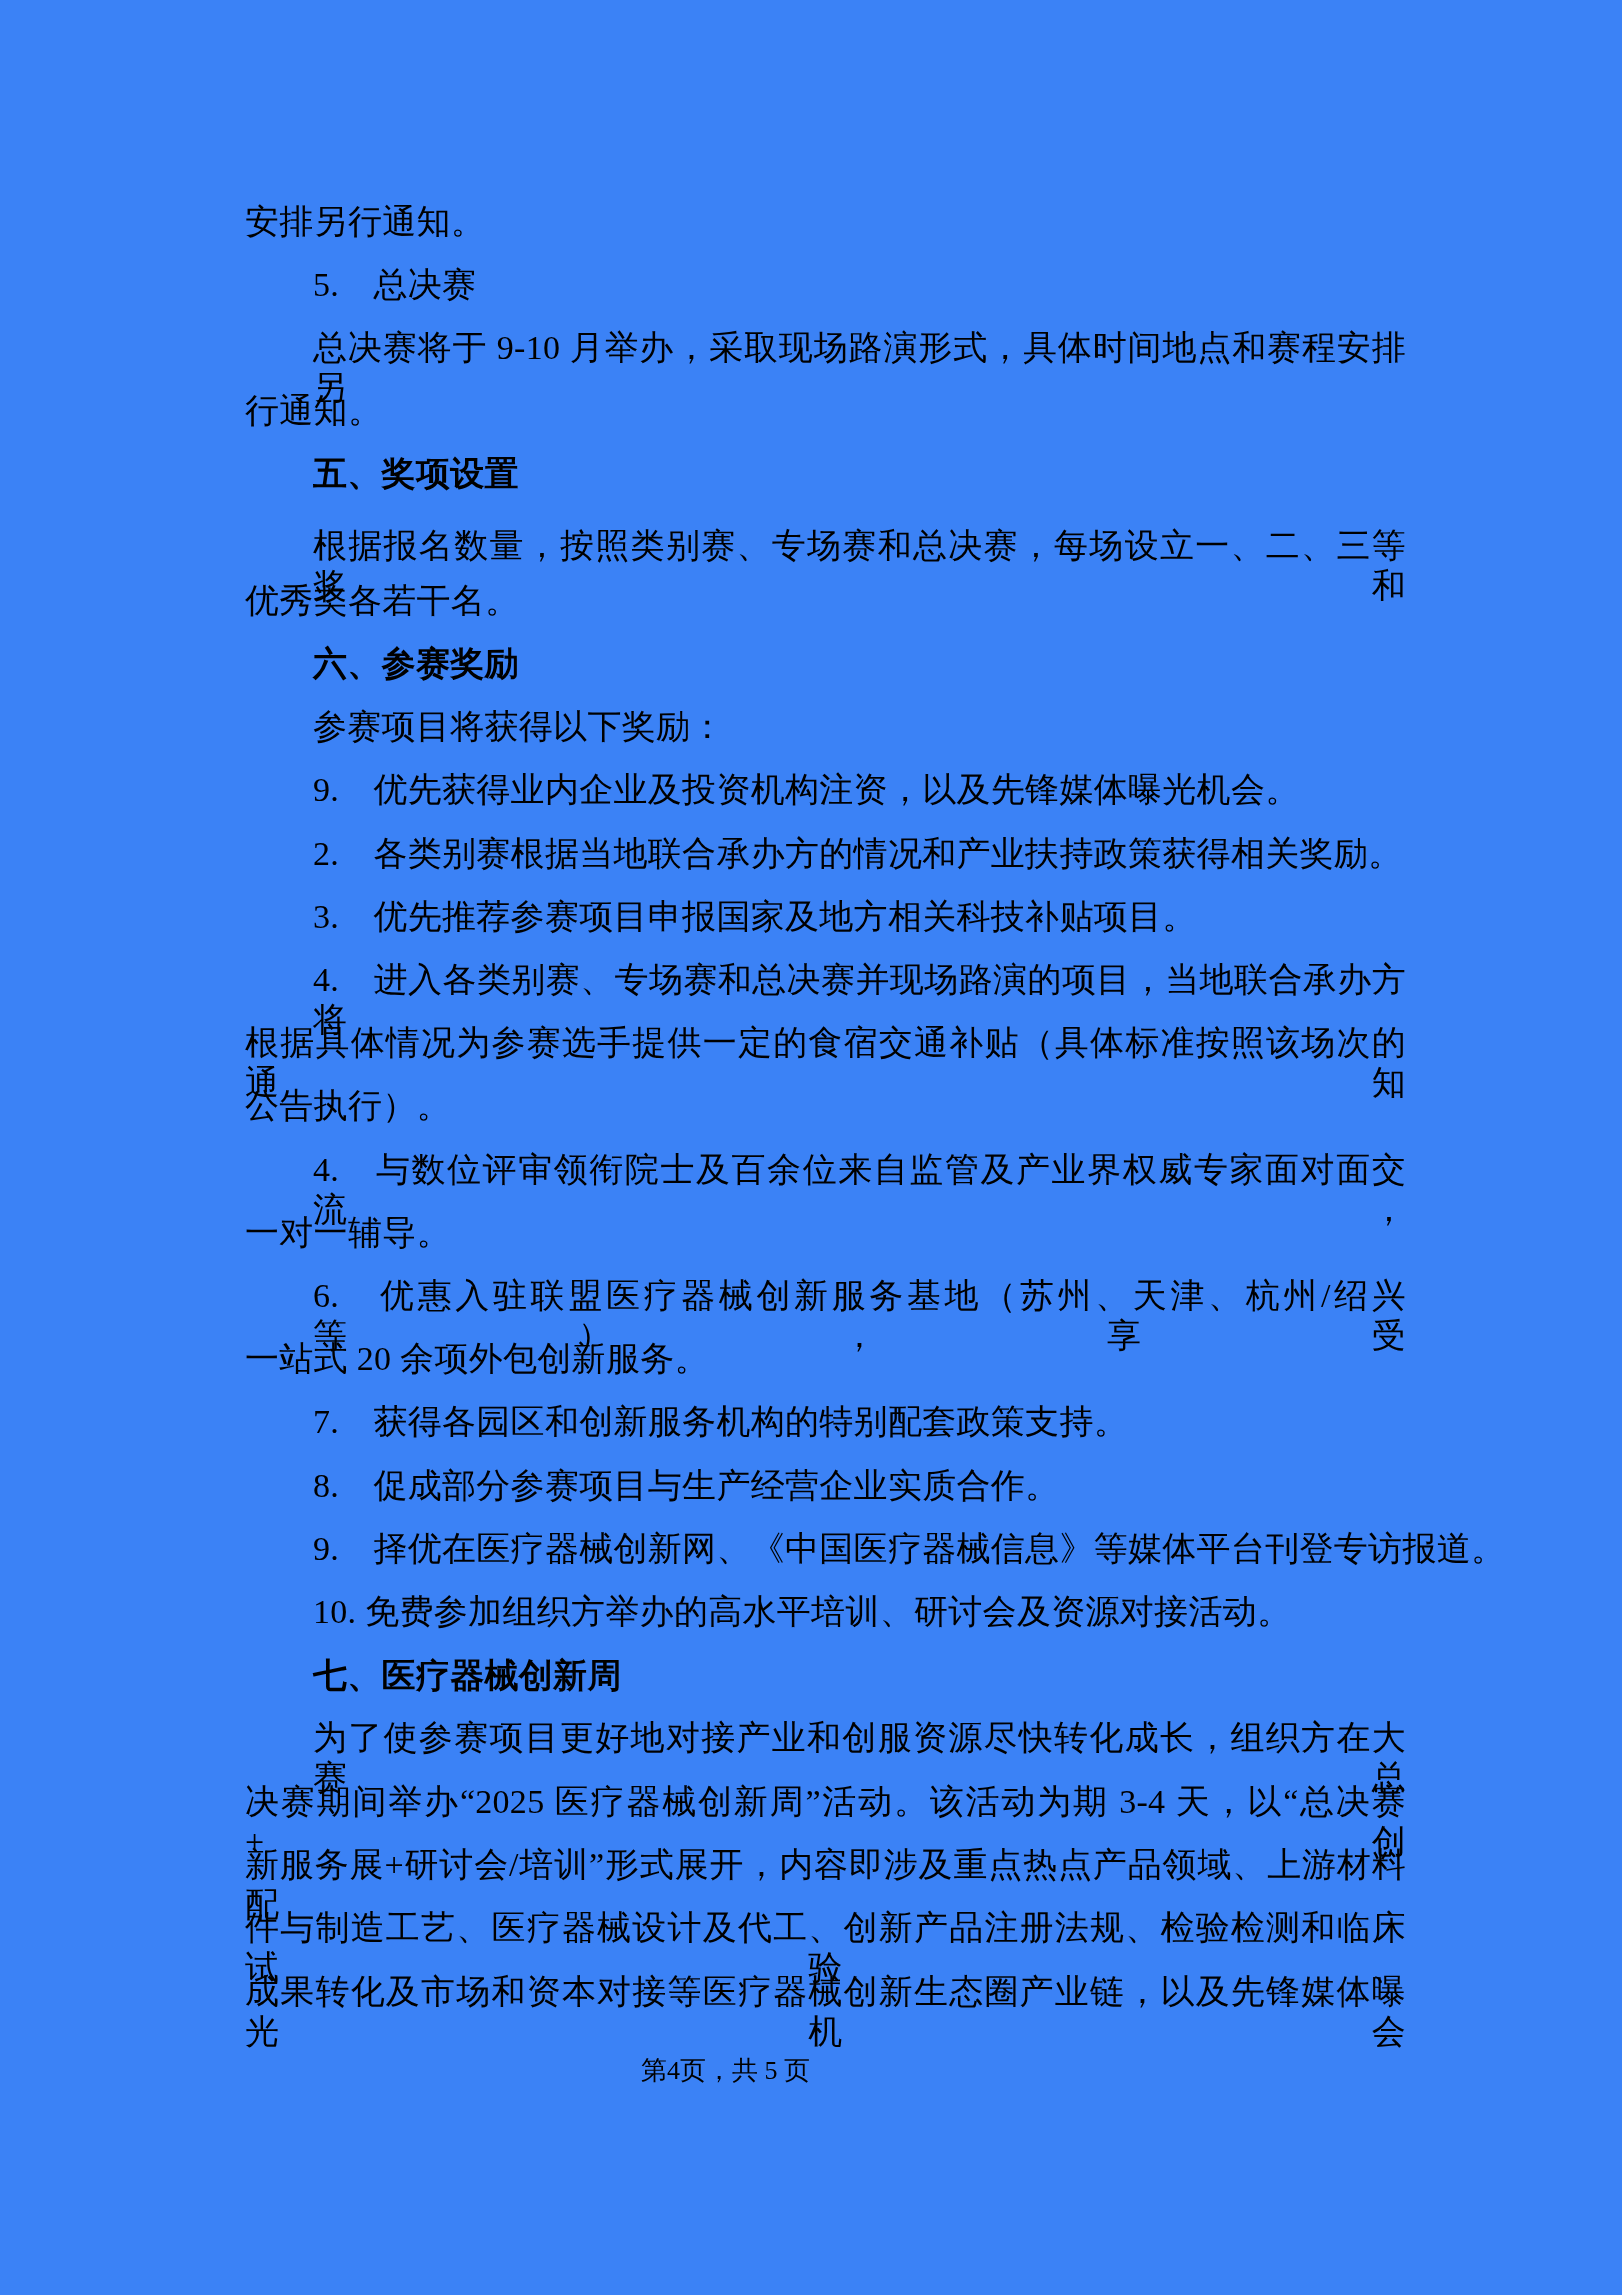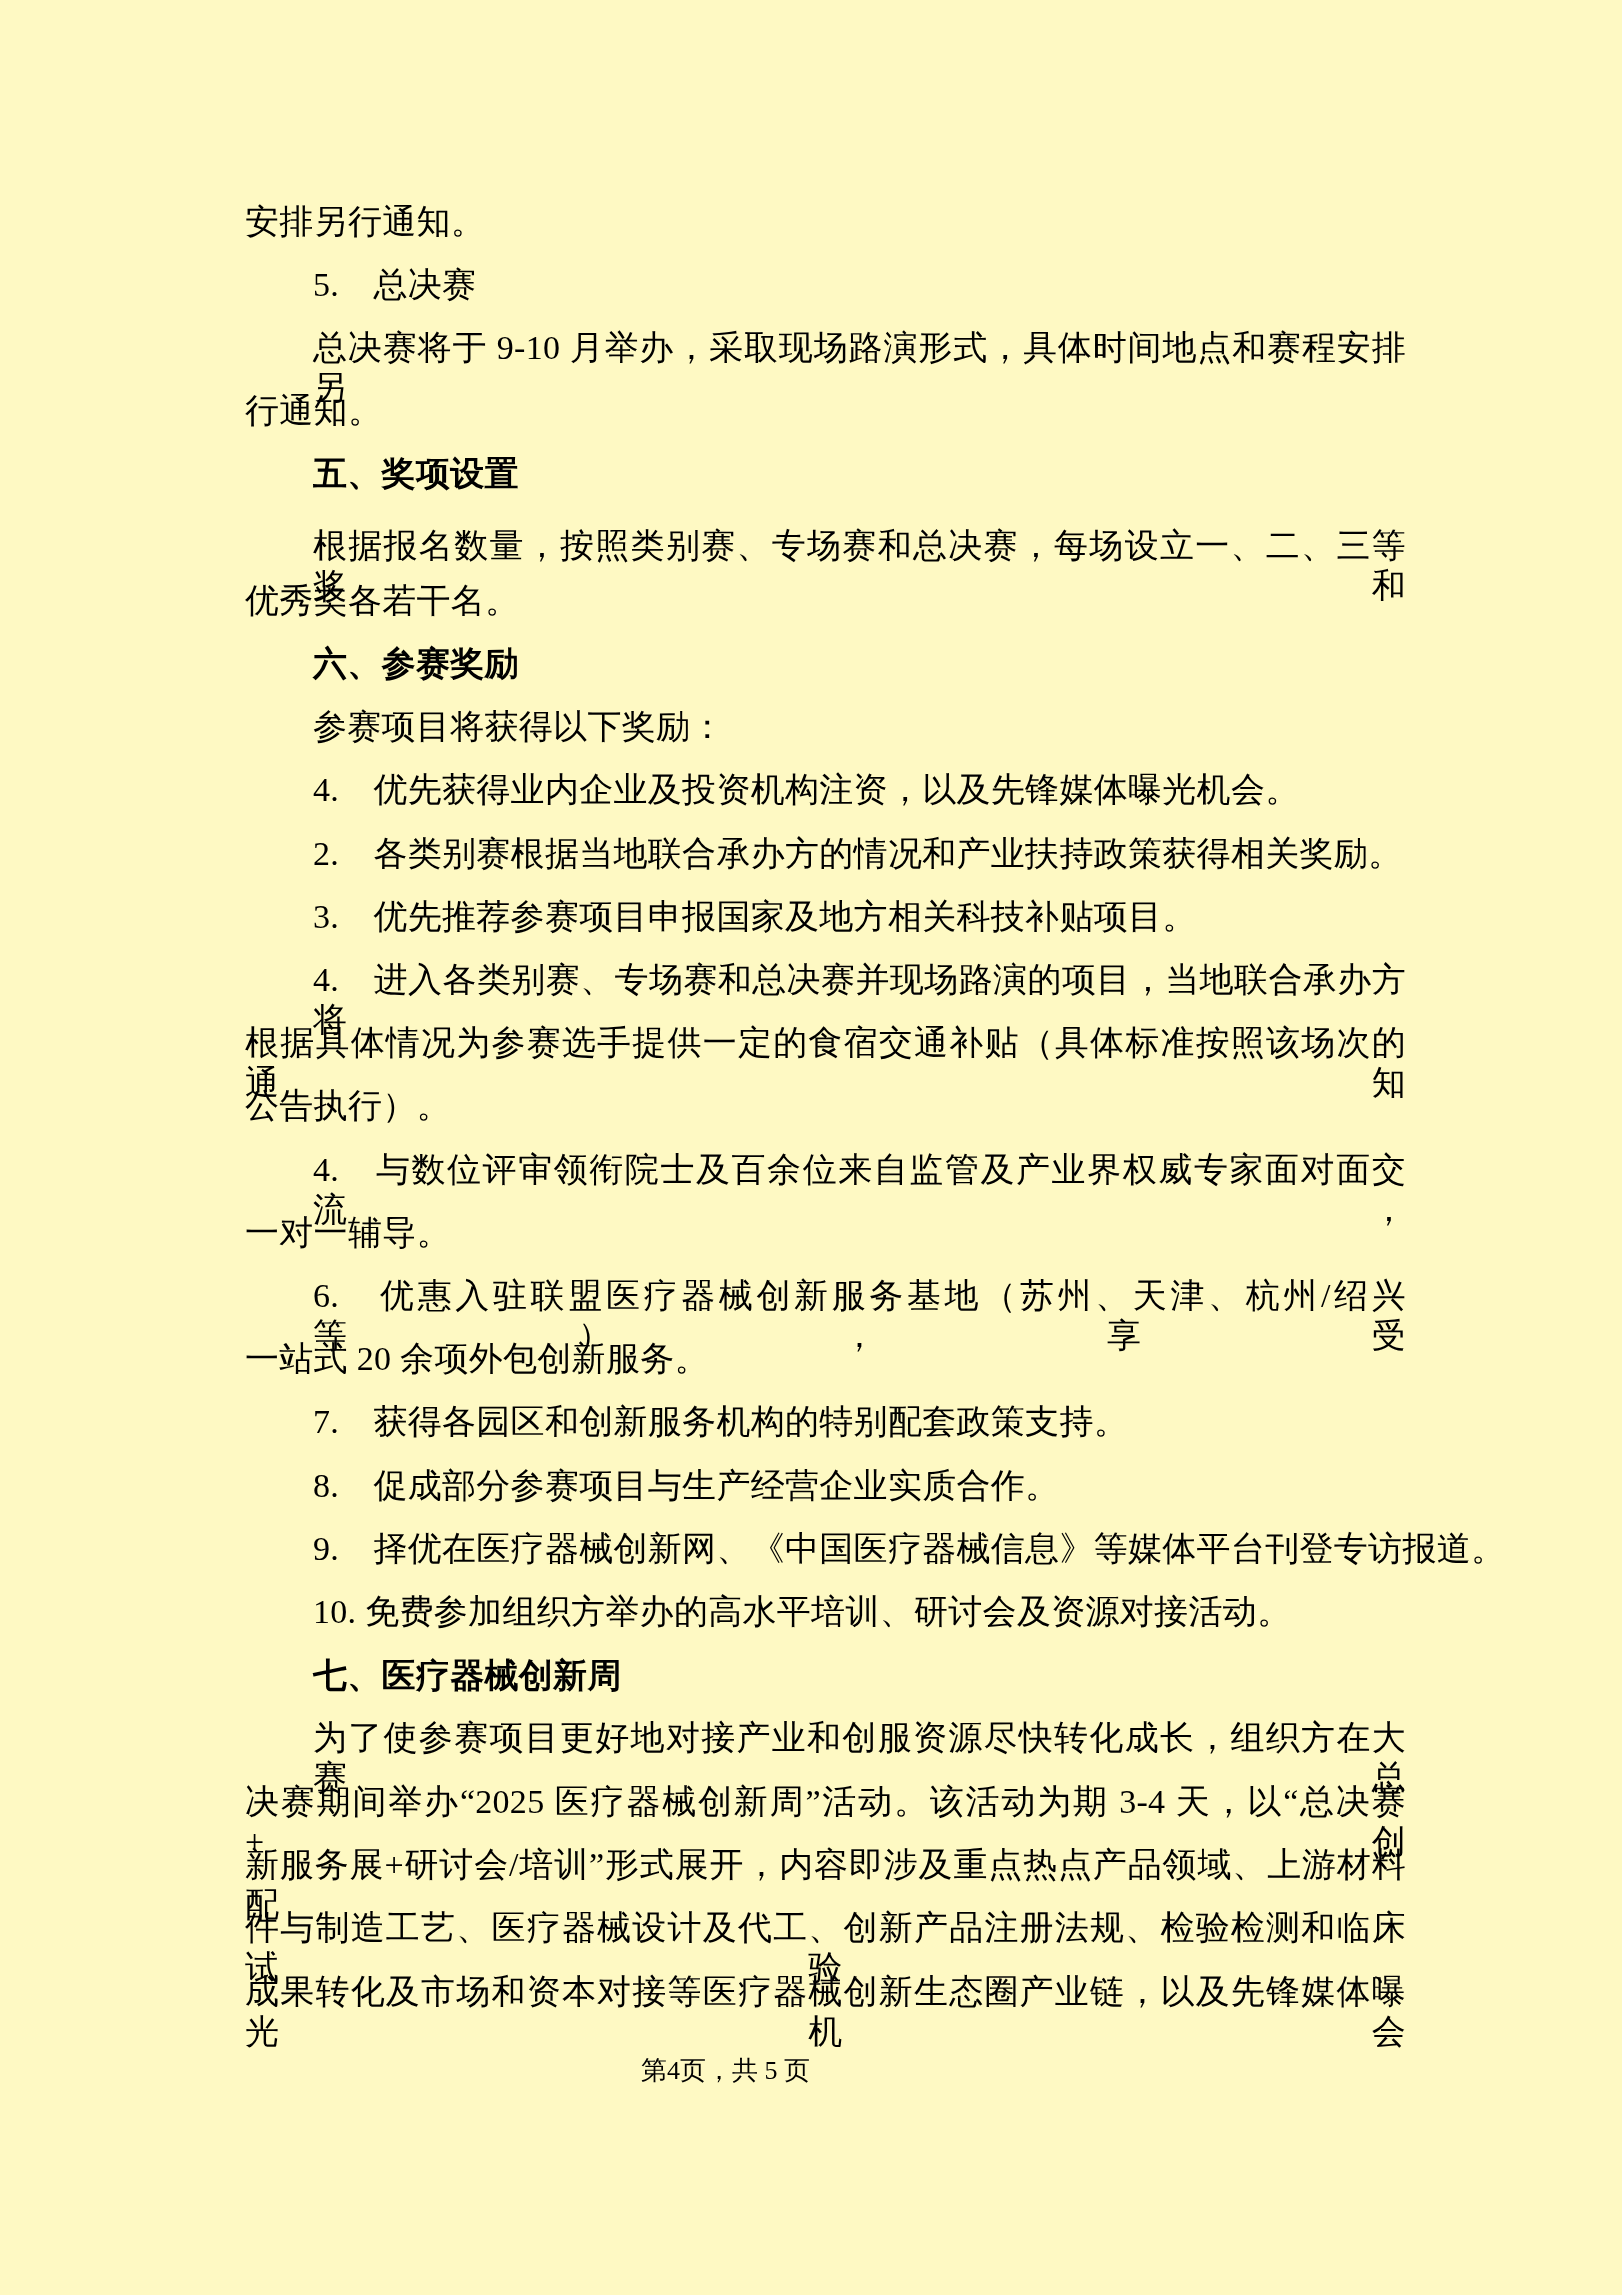--- a/index.html
+++ b/index.html
@@ -4,21 +4,21 @@
 <style>
   html, body {
     margin: 0;
     padding: 0;
     background: #ffffff;
   }
   .page {
     position: relative;
     width: 1623px;
     height: 2295px;
-    background: #fef9c3;
+    background: #3b82f6;
     color: #000000;
     font-family: "Liberation Serif", "DejaVu Serif", serif;
     overflow: hidden;
   }
   .line {
     position: absolute;
     left: 245px;
     width: 1161px;
     box-sizing: border-box;
     font-size: 34px;
@@ -53,21 +53,21 @@
   <div id="doc-lines">
       <div class="line" style="top: 202px;">安排另行通知。</div>
       <div class="line" style="top: 265px; padding-left: 68px;">5.　总决赛</div>
       <div class="line justify" style="top: 328px; padding-left: 68px;">总决赛将于 9-10 月举办，采取现场路演形式，具体时间地点和赛程安排另</div>
       <div class="line" style="top: 391px;">行通知。</div>
       <div class="line bold" style="top: 454px; padding-left: 68px;">五、奖项设置</div>
       <div class="line justify" style="top: 518px; padding-left: 68px; margin-top: 8px;">根据报名数量，按照类别赛、专场赛和总决赛，每场设立一、二、三等奖和</div>
       <div class="line" style="top: 581px;">优秀奖各若干名。</div>
       <div class="line bold" style="top: 644px; padding-left: 68px;">六、参赛奖励</div>
       <div class="line" style="top: 707px; padding-left: 68px;">参赛项目将获得以下奖励：</div>
-      <div class="line" style="top: 770px; padding-left: 68px;">4.　优先获得业内企业及投资机构注资，以及先锋媒体曝光机会。</div>
+      <div class="line" style="top: 770px; padding-left: 68px;">9.　优先获得业内企业及投资机构注资，以及先锋媒体曝光机会。</div>
       <div class="line" style="top: 834px; padding-left: 68px;">2.　各类别赛根据当地联合承办方的情况和产业扶持政策获得相关奖励。</div>
       <div class="line" style="top: 897px; padding-left: 68px;">3.　优先推荐参赛项目申报国家及地方相关科技补贴项目。</div>
       <div class="line justify" style="top: 960px; padding-left: 68px;">4.　进入各类别赛、专场赛和总决赛并现场路演的项目，当地联合承办方将</div>
       <div class="line justify" style="top: 1023px;">根据具体情况为参赛选手提供一定的食宿交通补贴（具体标准按照该场次的通知</div>
       <div class="line" style="top: 1086px;">公告执行）。</div>
       <div class="line justify" style="top: 1150px; padding-left: 68px;">4.　与数位评审领衔院士及百余位来自监管及产业界权威专家面对面交流，</div>
       <div class="line" style="top: 1213px;">一对一辅导。</div>
       <div class="line justify" style="top: 1276px; padding-left: 68px;">6.　优惠入驻联盟医疗器械创新服务基地（苏州、天津、杭州/绍兴等），享受</div>
       <div class="line" style="top: 1339px;">一站式 20 余项外包创新服务。</div>
       <div class="line" style="top: 1402px; padding-left: 68px;">7.　获得各园区和创新服务机构的特别配套政策支持。</div>

